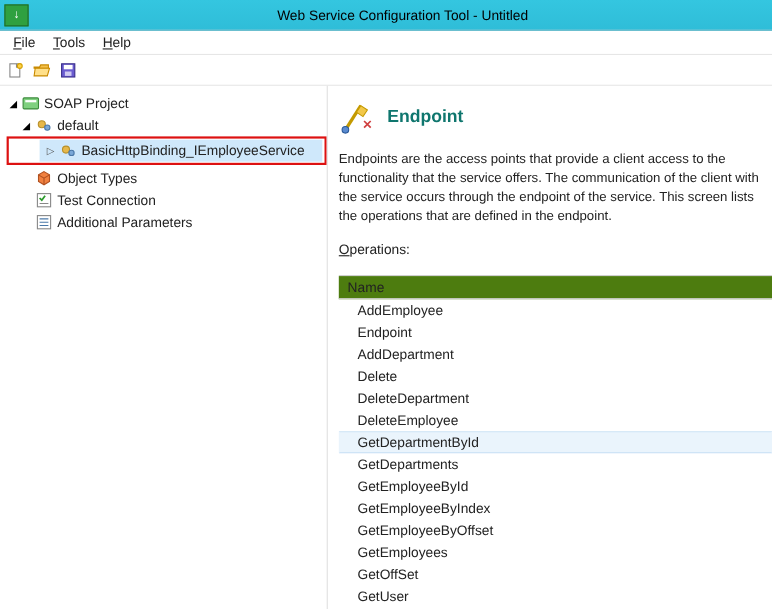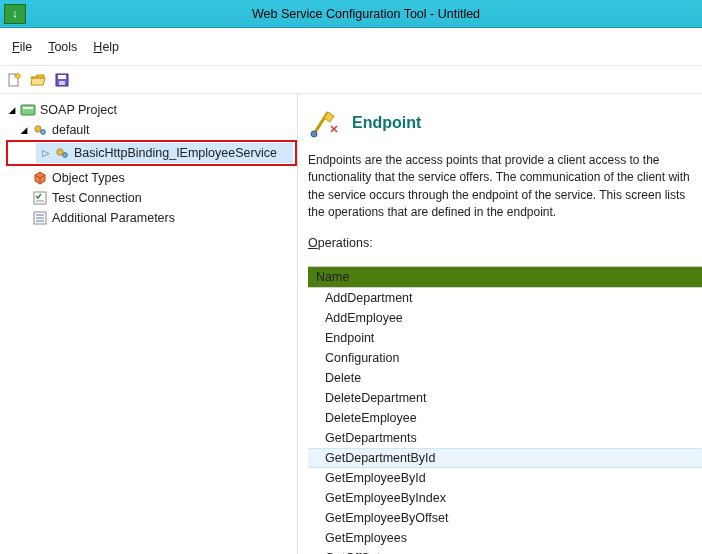--- a/index.html
+++ b/index.html
@@ -1,21 +1,21 @@
 <!DOCTYPE html>
 <html><head>
 <meta charset="utf-8">
 <style>
   * { box-sizing: border-box; font-family: "Segoe UI", Tahoma, sans-serif; }
   html, body { margin:0; padding:0; width:702px; height:554px; overflow:hidden; background:#fff; color:#222;}
   .titlebar { height:28px; background:linear-gradient(#34c6e0,#2fbdd8); display:flex; align-items:center; border-bottom:1px solid #1a9db5; }
   .appicon { width:22px; height:20px; margin:0 4px; background:#2fa040; display:flex; align-items:center; justify-content:center; border:1px solid #1e6b2a;}
   .appicon span{color:#fff;font-size:11px;line-height:1;display:block;}
   .title { flex:1; text-align:center; color:#000; font-size:12.5px; font-weight:400;}
-  .menubar { height:38px; background:#fff; border-bottom:1px solid #e6e6e6; display:flex; align-items:center; padding:0 4px; font-size:12.5px;}
+  .menubar { height:22px; background:#fff; border-bottom:1px solid #e6e6e6; display:flex; align-items:center; padding:0 4px; font-size:12.5px;}
   .menu-item { padding:2px 8px; cursor:default;}
   .menu-item u{text-decoration:underline;}
   .toolbar { height:28px; background:#fff; border-bottom:1px solid #e6e6e6; display:flex; align-items:center; padding:0 4px; gap:4px;}
   .tool-btn { width:20px; height:20px; display:flex; align-items:center; justify-content:center; cursor:default;}
   .body { display:flex; height:calc(554px - 28px - 22px - 28px);}
   .tree { width:298px; border-right:1px solid #e0e0e0; padding:6px 0 0 6px; font-size:12.5px; overflow:hidden;}
   .tree-row { display:flex; align-items:center; height:20px; white-space:nowrap; cursor:default;}
   .expander{width:12px;height:12px;display:inline-flex;align-items:center;justify-content:center;font-size:9px;color:#555;margin-right:2px;}
   .expander.open{color:#000;}
   .t-icon{width:16px;height:16px;display:inline-flex;align-items:center;justify-content:center;margin-right:4px;}
@@ -158,29 +158,28 @@
             <path d="M23 20l6 6M29 20l-6 6" stroke="#d04040" stroke-width="1.6"></path>
           </svg>
       </span>
       <span class="ep-title">Endpoint</span>
     </div>
     <div class="ep-desc">Endpoints are the access points that provide a client access to the functionality that the service offers. The communication of the client with the service occurs through the endpoint of the service. This screen lists the operations that are defined in the endpoint.</div>
     <div class="ops-label"><u>O</u><span>perations:</span></div>
     <div class="grid">
       <div class="grid-head">Name</div>
       <div class="grid-body" id="grid-body">
-          <div class="grid-row">AddDepartment</div>
           <div class="grid-row">AddEmployee</div>
           <div class="grid-row">Endpoint</div>
-          <div class="grid-row">Configuration</div>
+          <div class="grid-row">AddDepartment</div>
           <div class="grid-row">Delete</div>
           <div class="grid-row">DeleteDepartment</div>
           <div class="grid-row">DeleteEmployee</div>
+          <div class="grid-row sel">GetDepartmentById</div>
           <div class="grid-row">GetDepartments</div>
-          <div class="grid-row sel">GetDepartmentById</div>
           <div class="grid-row">GetEmployeeById</div>
           <div class="grid-row">GetEmployeeByIndex</div>
           <div class="grid-row">GetEmployeeByOffset</div>
           <div class="grid-row">GetEmployees</div>
           <div class="grid-row">GetOffSet</div>
           <div class="grid-row">GetUser</div>
         </div>
     </div>
   </div>
 </div>

